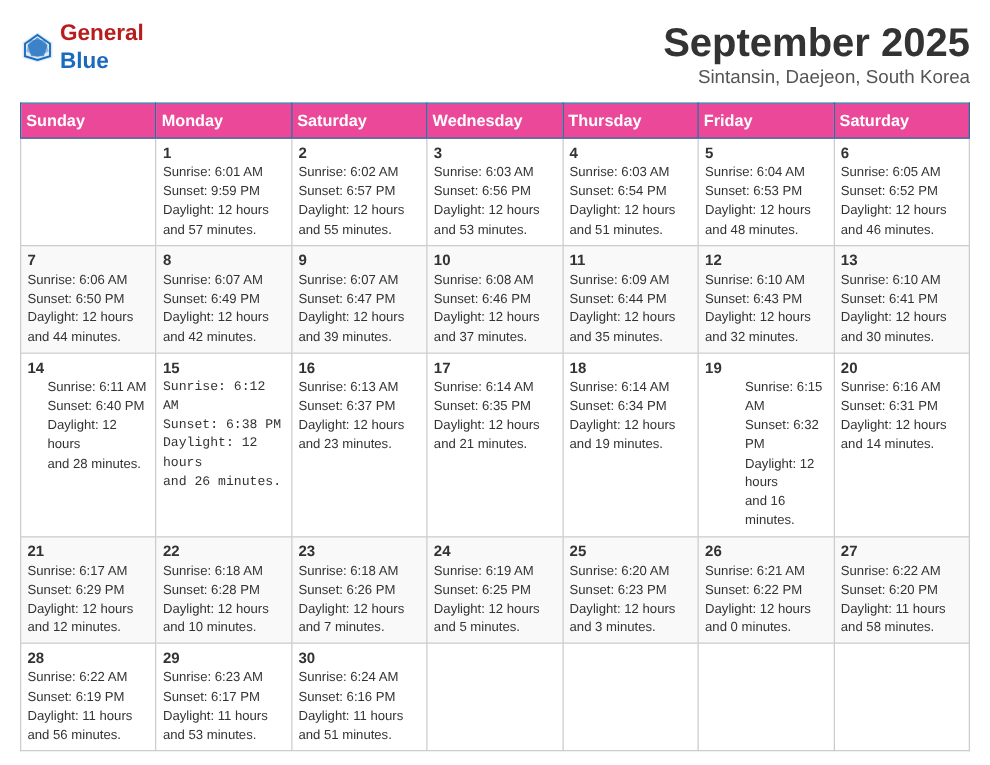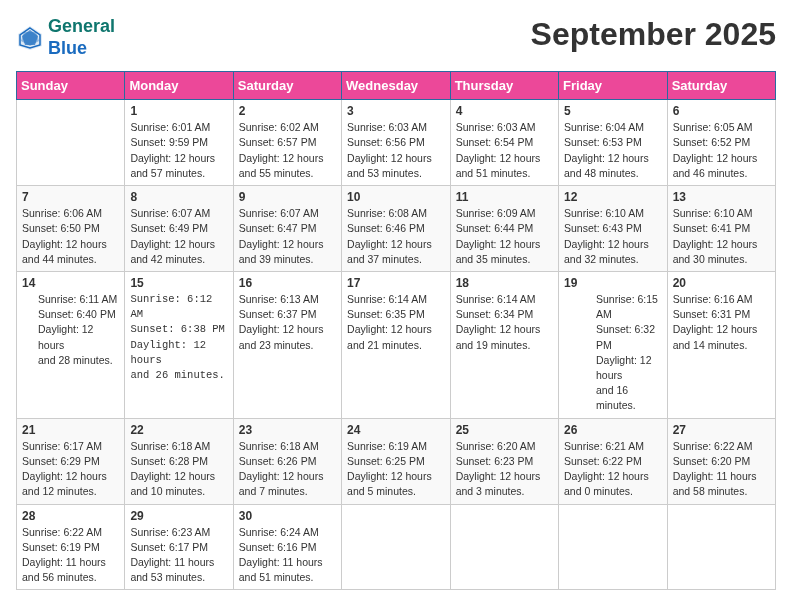--- a/index.html
+++ b/index.html
@@ -19,21 +19,21 @@
     .logo {
       display: flex;
       align-items: center;
       gap: 4px;
     }
     .logo-text {
       font-size: 18px;
       font-weight: bold;
       line-height: 1.2;
     }
-    .logo-general { color: #0f766e; margin-top: 32px; }
+    .logo-general { color: #b91c1c; margin-top: 32px; }
     .logo-blue { color: #1a6bbf; }
     .logo-icon {
       width: 28px;
       height: 28px;
     }
     .title-block {
       text-align: right;
       margin-left: 48px;
     }
     .month-title {
@@ -100,20 +100,21 @@
     </svg>
     <div>
       <div class="logo-text">
         <span class="logo-general">General</span><br>
         <span class="logo-blue">Blue</span>
       </div>
     </div>
   </div>
   <div class="title-block">
     <div class="month-title">September 2025</div>
+    <div class="location">Sintansin, Daejeon, South Korea</div>
   </div>
 </div>
 
 <table class="calendar">
   <thead>
     <tr>
     <th>Sunday</th>
         <th>Monday</th>
         <th>Saturday</th>
         <th>Wednesday</th>

